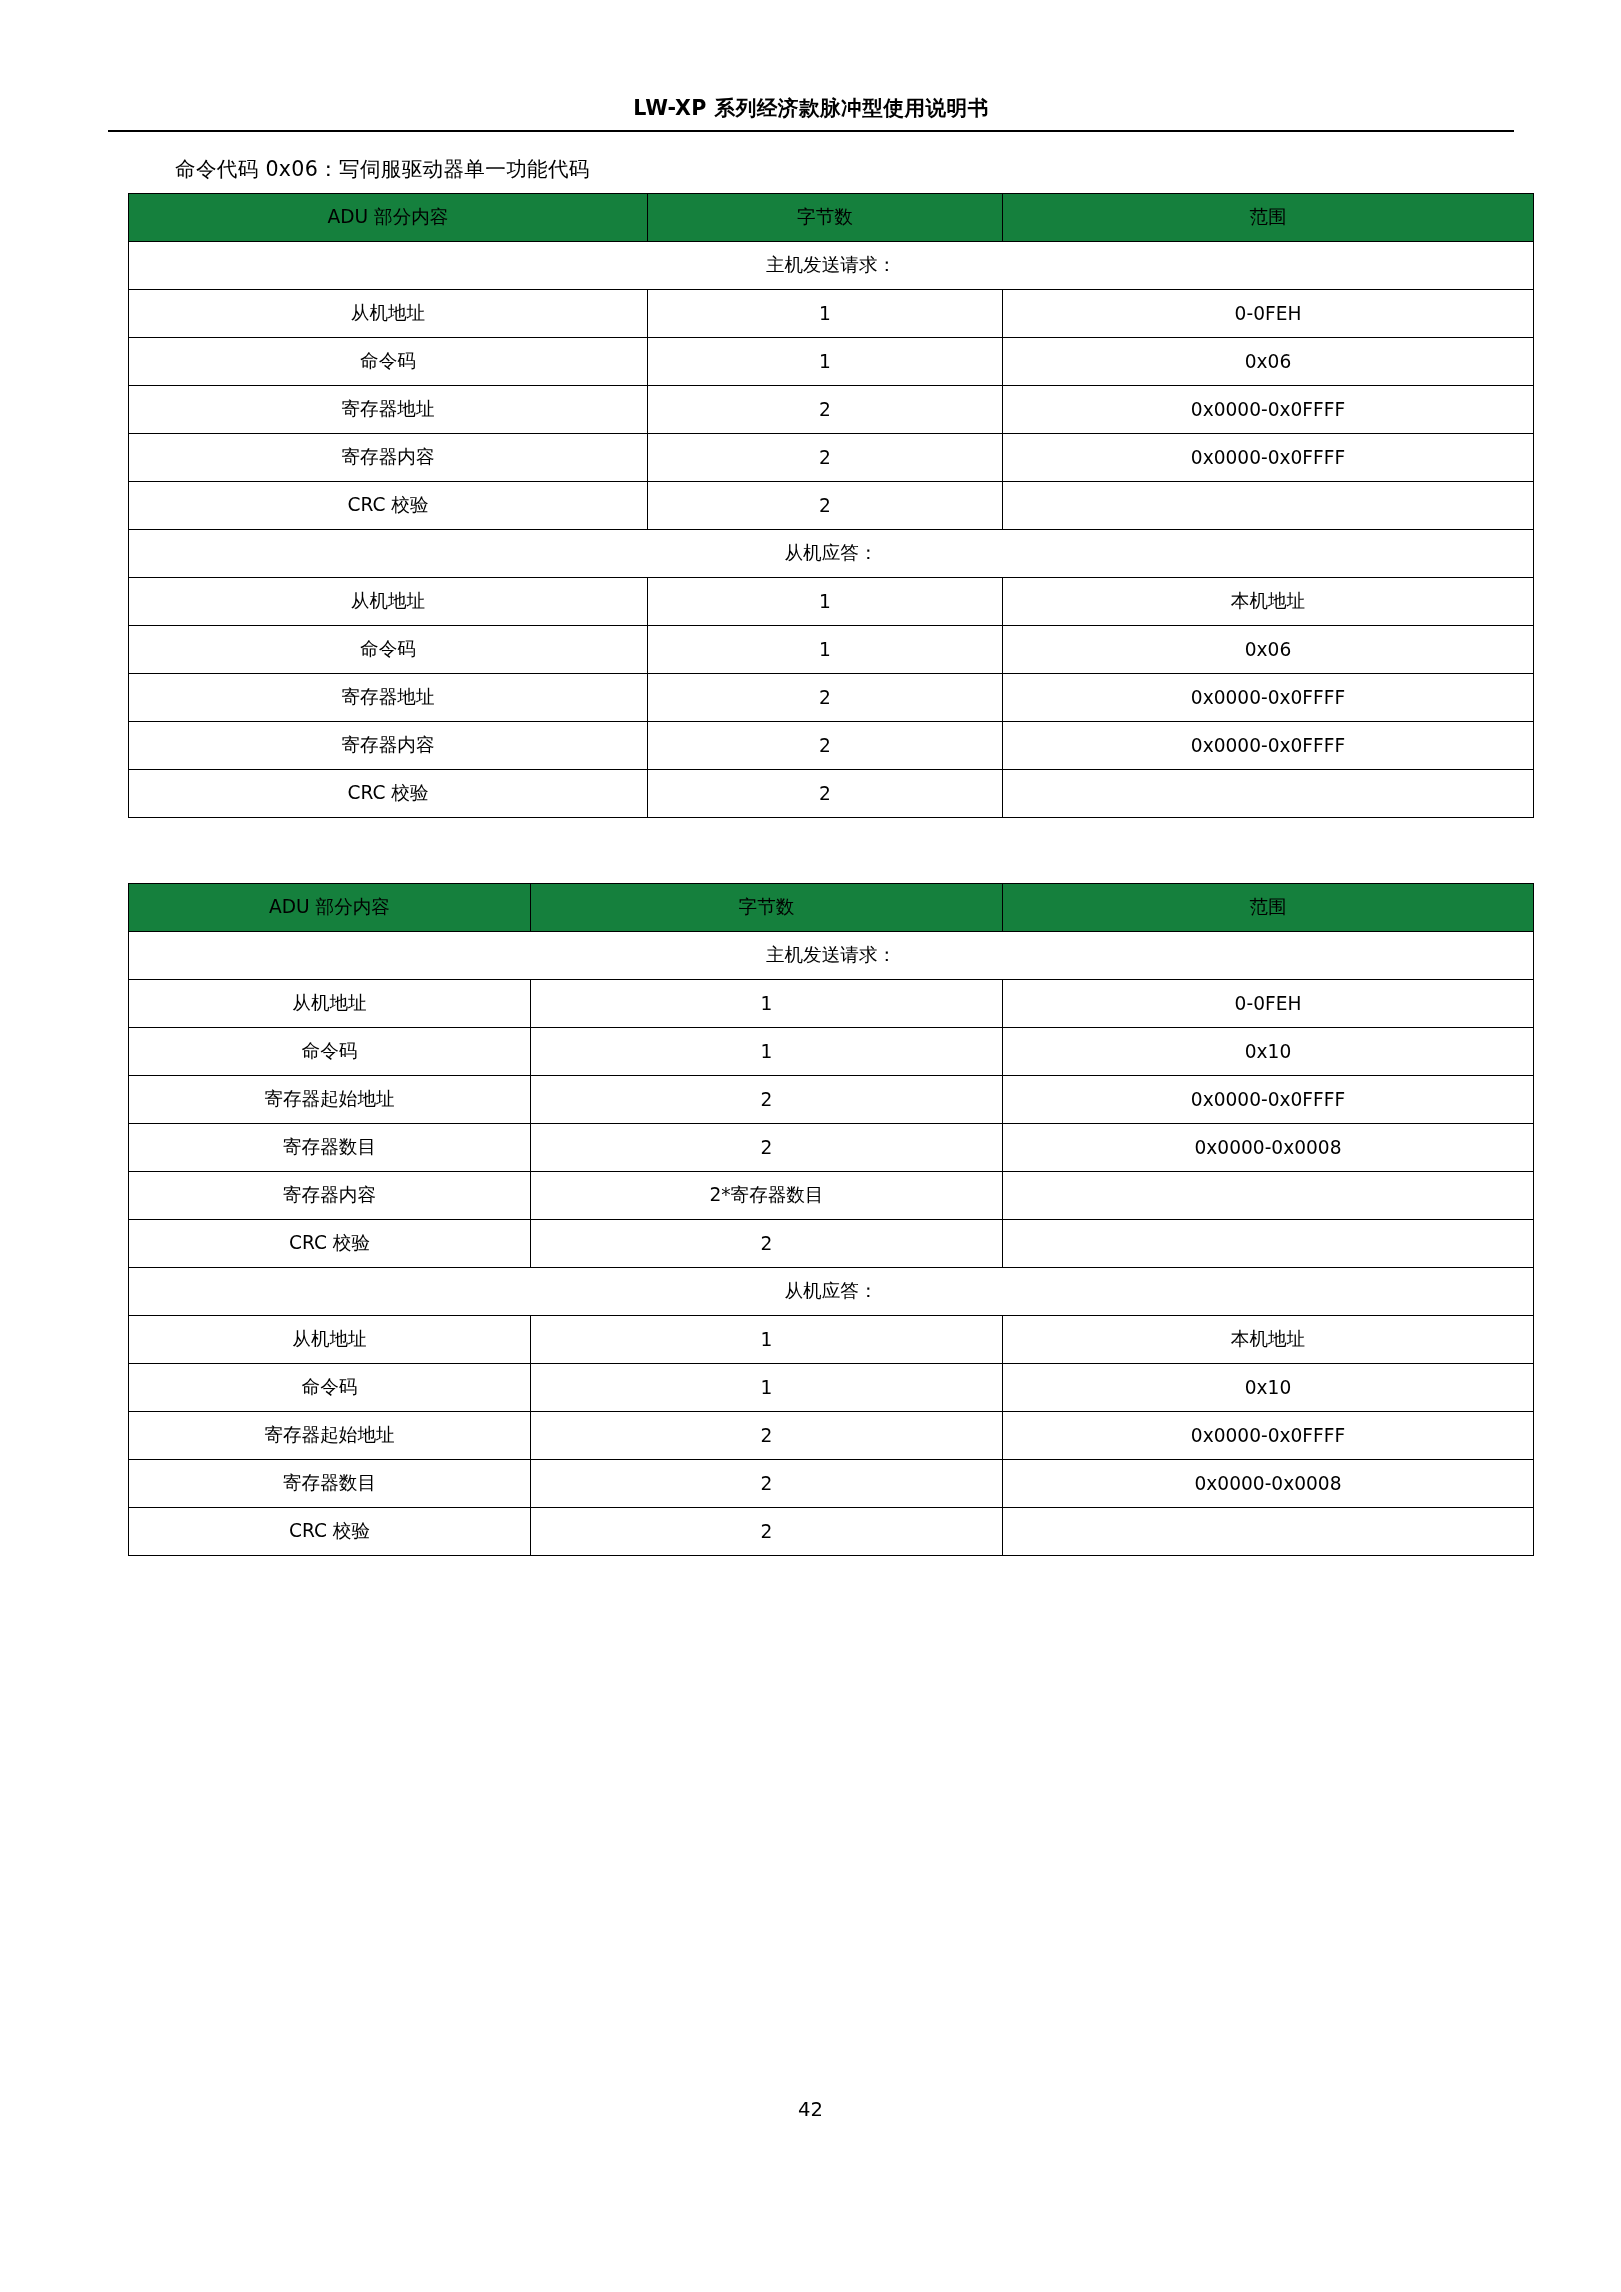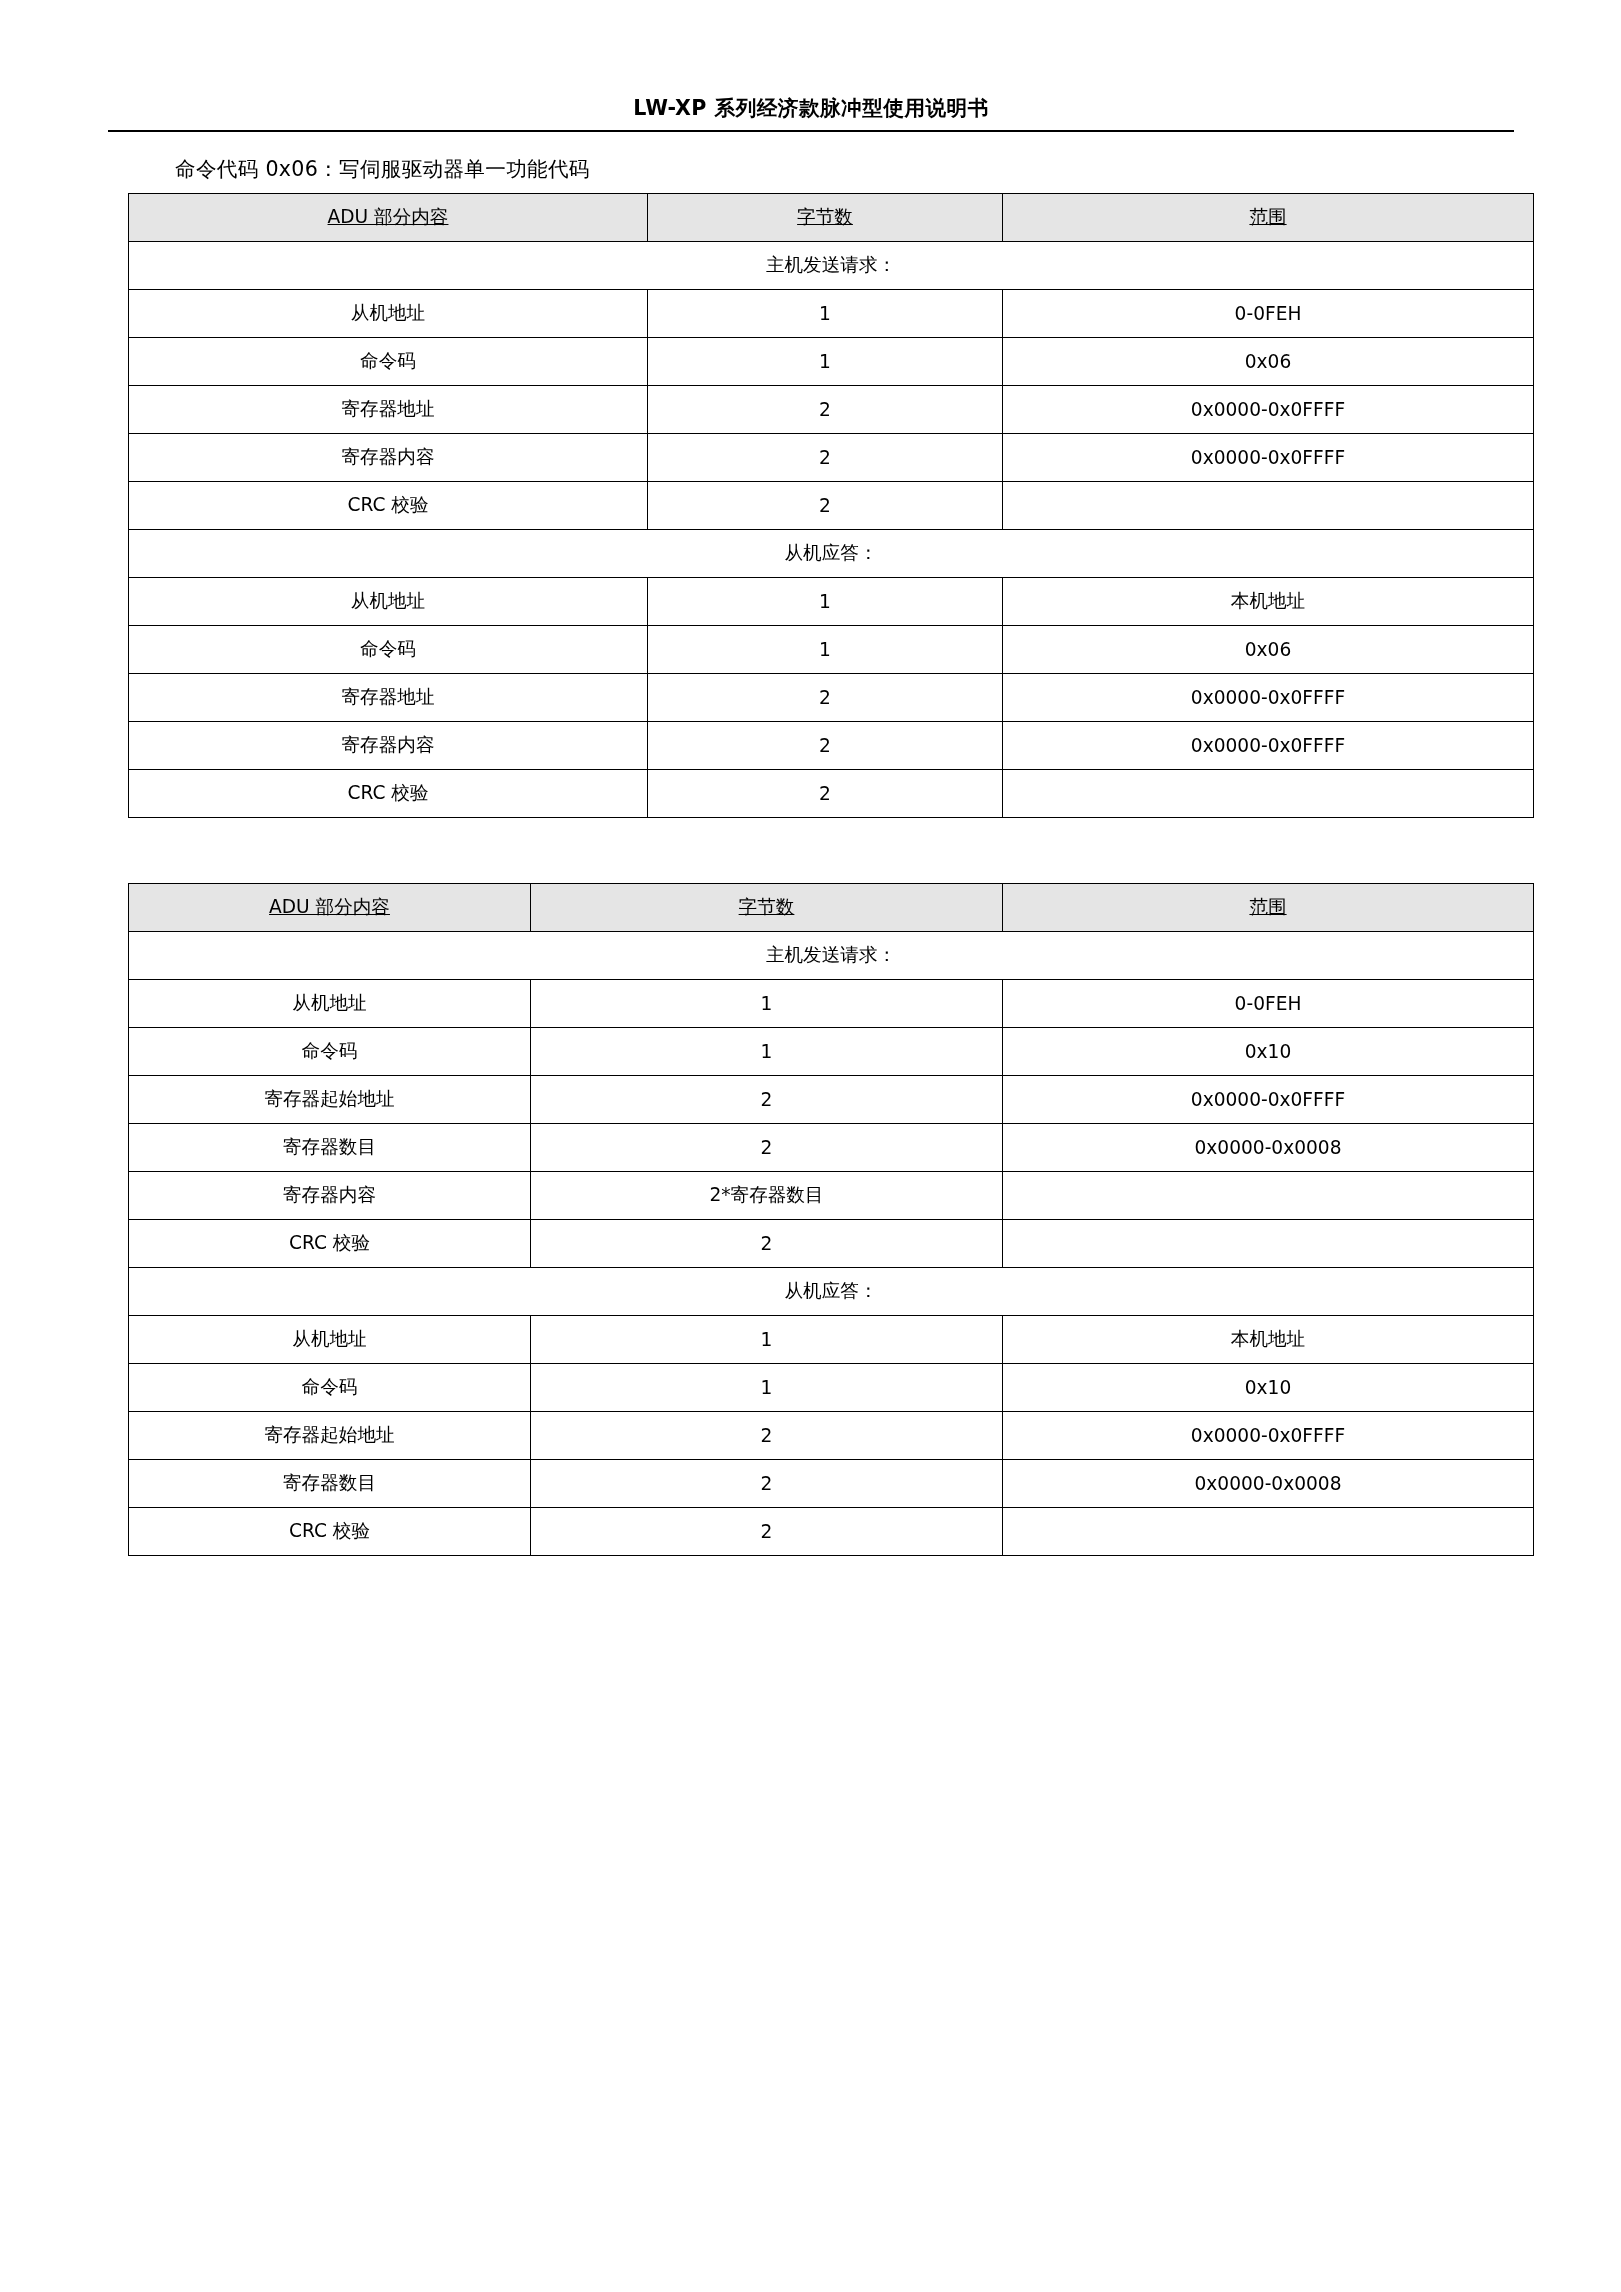--- a/index.html
+++ b/index.html
@@ -61,22 +61,21 @@
   }
   table.modbus td, table.modbus th {
     border: 1px solid #000000;
     height: 47px;
     padding: 0 5.9px;
     text-align: center;
     vertical-align: middle;
     font-weight: normal;
   }
   table.modbus thead td {
-    background: #e5e5e5;
-    text-decoration: underline;
+    background: #15803d;
   }
   td.section {
     text-align: left;
     padding-left: 13.7px;
     font-weight: bold;
   }
   .spacer {
     height: 65px;
   }
   .page-number {
@@ -248,15 +247,16 @@
         <tr>
           <td>CRC 校验</td>
           <td>2</td>
           <td></td>
         </tr>
       </tbody>
     </table>
 
   </div>
 
+  <div class="page-number">42</div>
 
 </div>
 
 
 </body></html>

